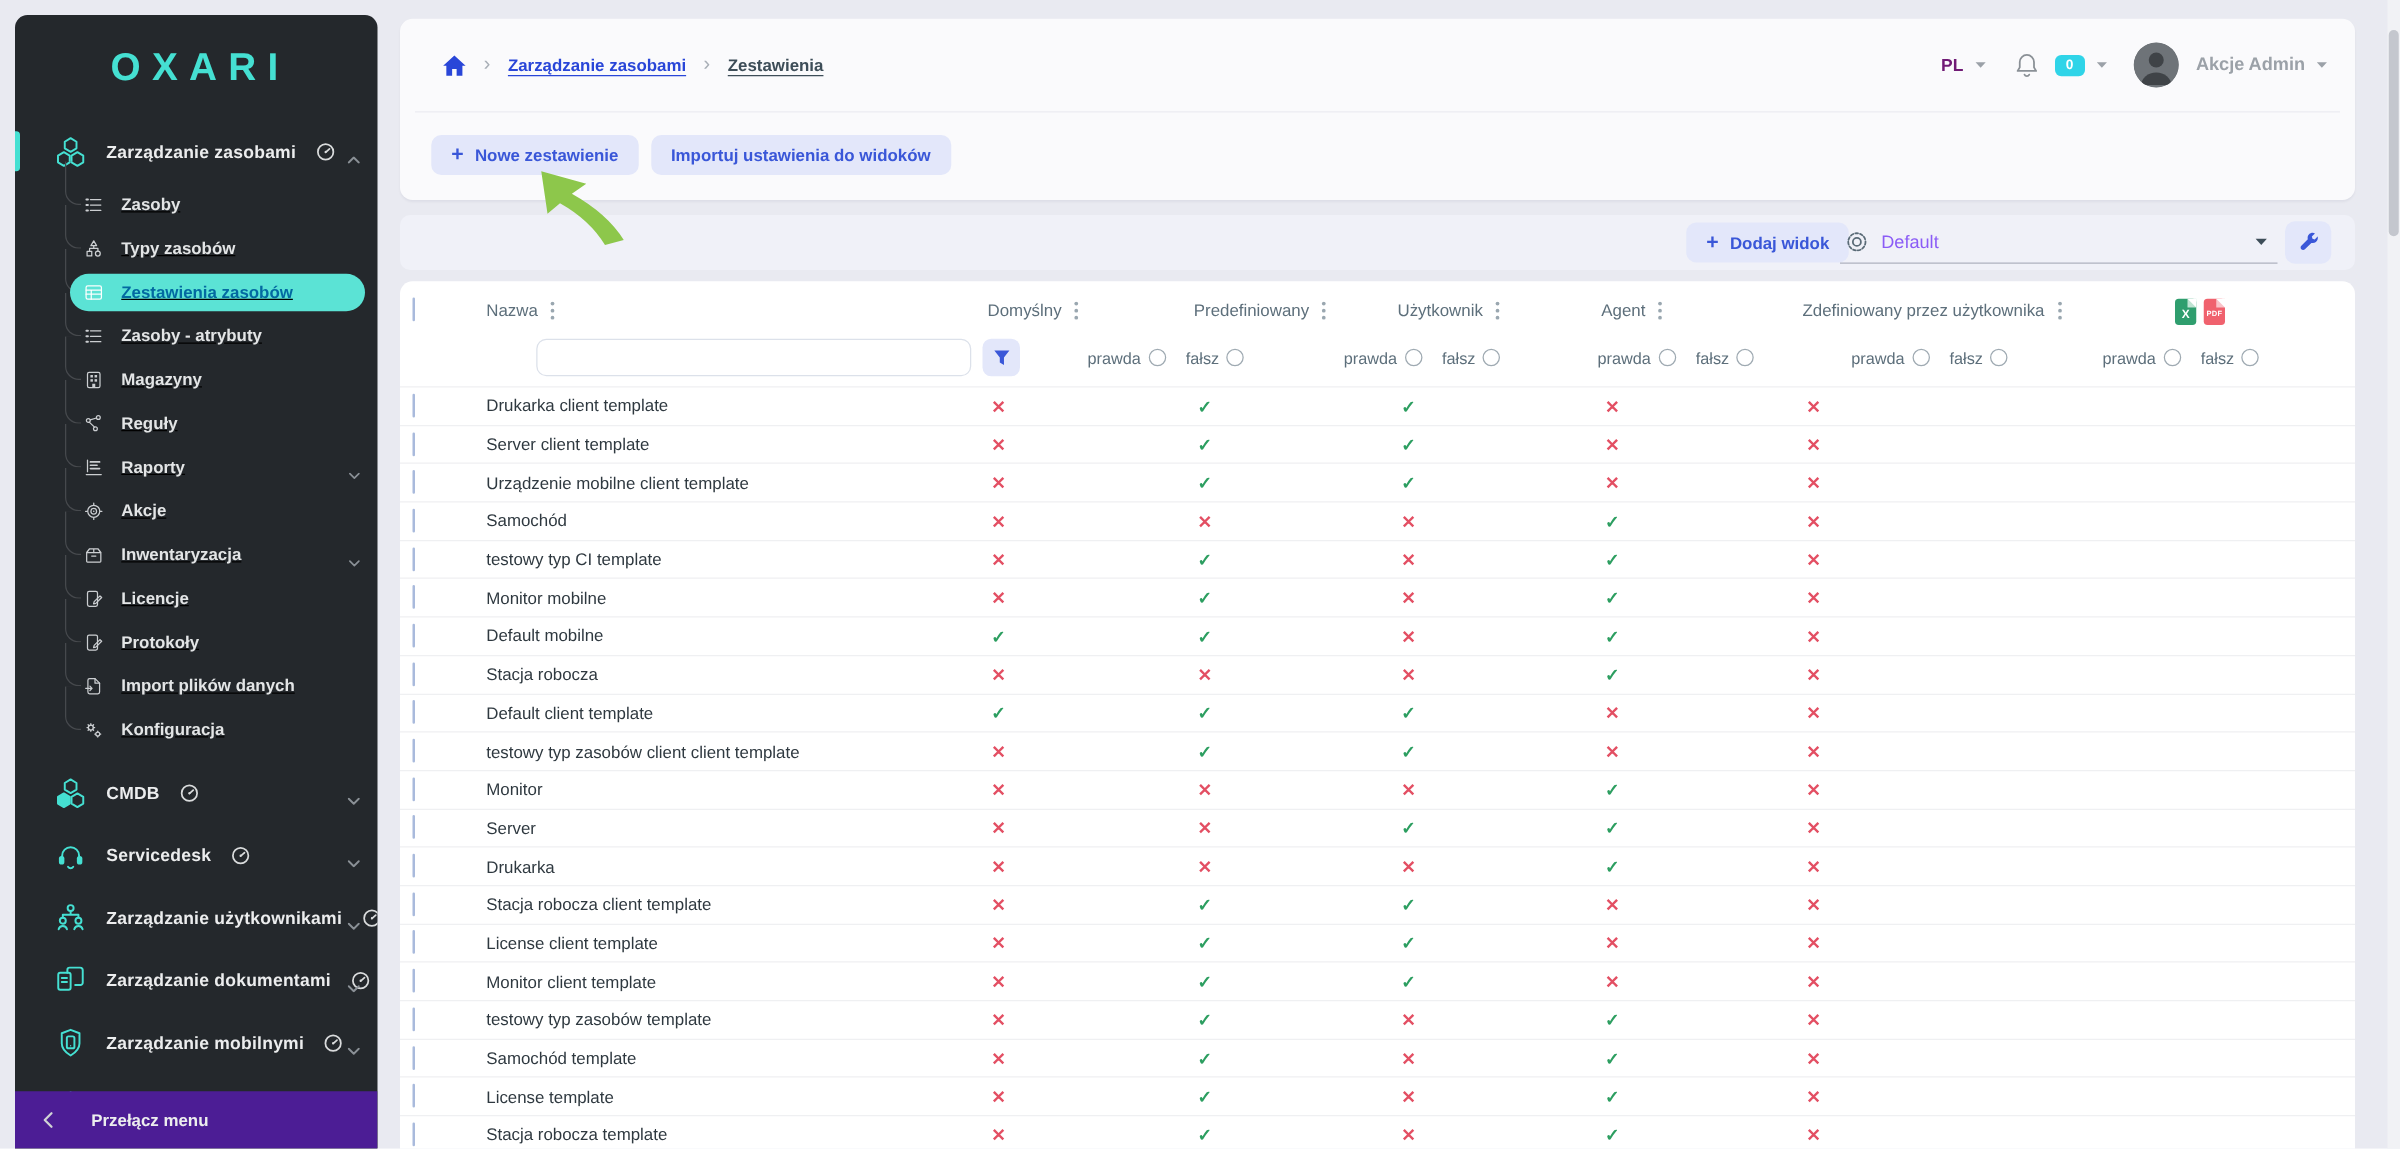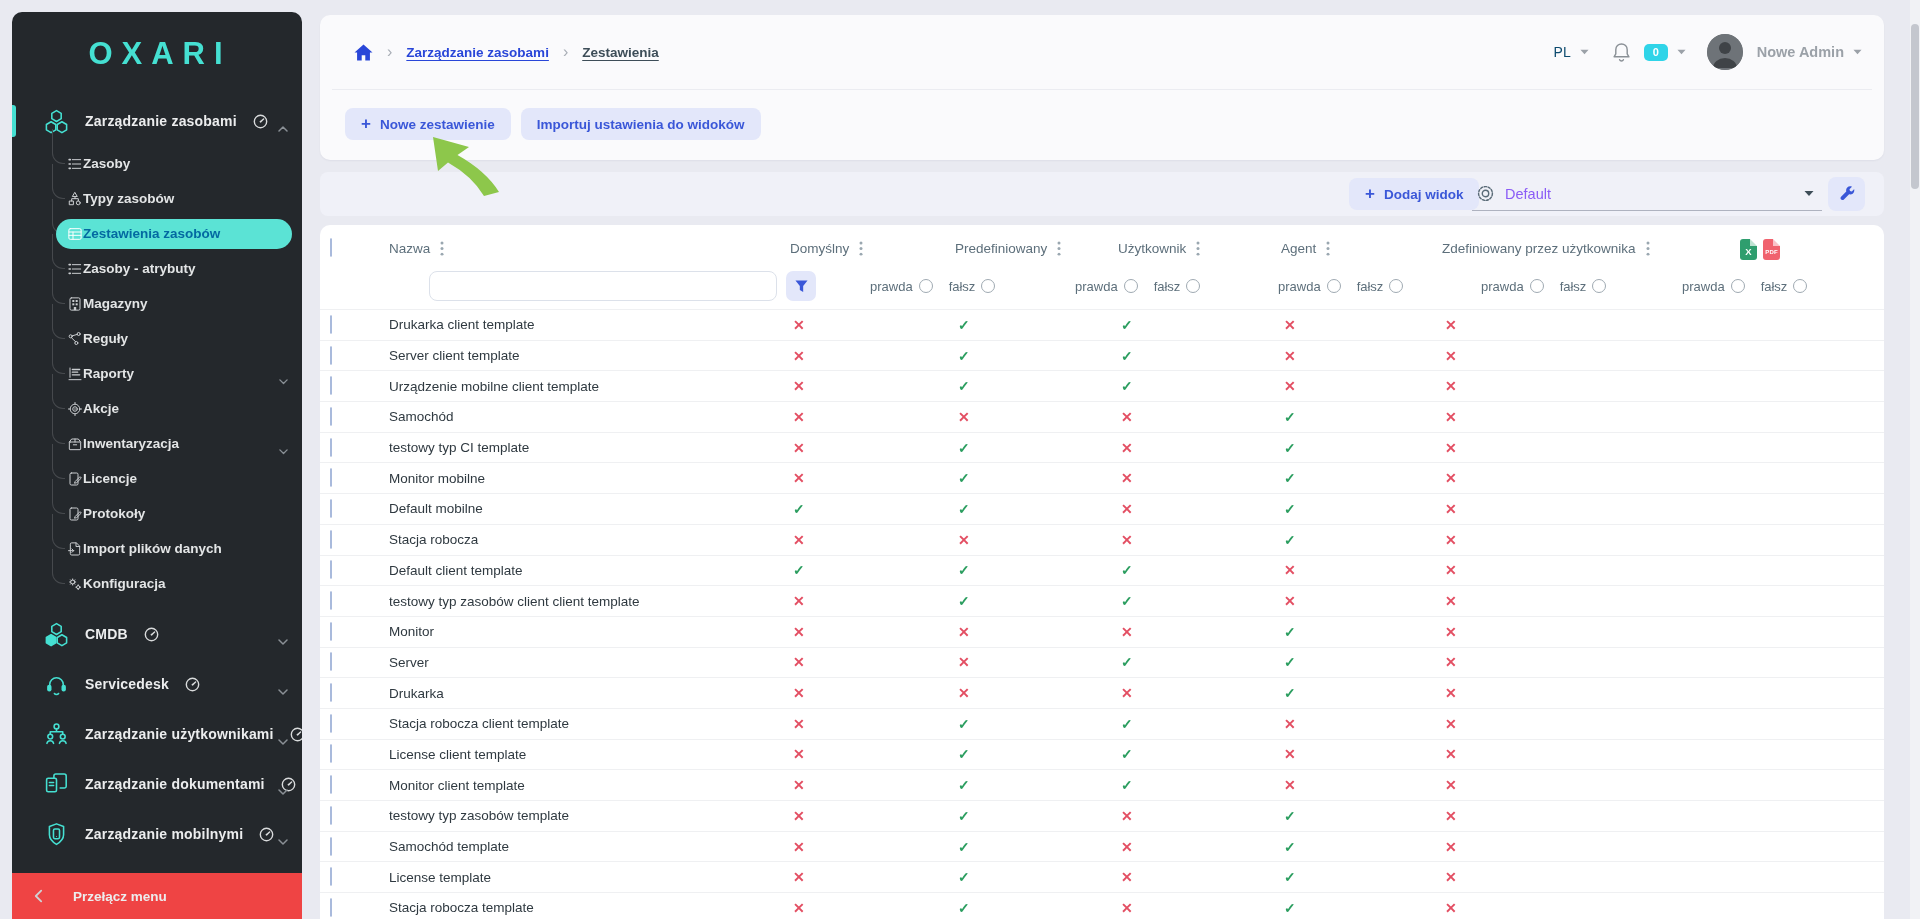--- a/index.html
+++ b/index.html
@@ -14,42 +14,42 @@
   .parent-item { position:relative; display:flex; align-items:center; height:50px; padding:0 30px 0 32px; gap:16px; cursor:pointer; }
   .parent-icon { width:25px; height:25px; color:#45E0D2; flex:none; }
   .parent-icon svg, .sub-icon svg, .ico svg { width:100%; height:100%; display:block; }
   .parent-label { color:#ECEDEE; font-size:14px; font-weight:700; letter-spacing:.2px; white-space:nowrap; }
   .gauge-badge { width:15px; height:15px; color:#D9DBDC; flex:none; }
   .chev { width:10px; height:7px; color:#8A9096; position:absolute; right:14px; }
   .active-bar { position:absolute; left:0; top:9px; height:32px; width:4px; background:#45E0D2; border-radius:0 3px 3px 0; }
   .submenu { position:relative; padding-bottom:8px; }
   .subitem { position:relative; height:35px; display:flex; align-items:center; padding-left:44px; padding-right:10px; cursor:pointer; }
   .subitem::before { content:""; position:absolute; left:40px; top:-17px; width:12px; height:34px; border-left:1.5px solid #46494D; border-bottom:1.5px solid #46494D; border-bottom-left-radius:11px; }
-  .sub-pill { position:relative; z-index:1; display:flex; align-items:center; height:30px; border-radius:16px; padding:0 14px 0 11px; flex:1; }
+  .sub-pill { position:relative; z-index:1; display:flex; align-items:center; gap:14px; height:30px; border-radius:16px; padding:0 14px 0 11px; flex:1;text-decoration:underline; }
   .sub-pill.active { background:#5BE3D5; }
   .sub-icon { width:16px; height:16px; color:#CBCED1; flex:none; }
   .sub-label { color:#E3E5E6; font-size:13.5px; font-weight:700; white-space:nowrap; }
   .sub-pill.active .sub-icon { color:#FBFFFE; }
   .sub-pill.active .sub-label { color:#0369a1; }
   .sub-chev { position:absolute; right:14px; width:9px; height:6px; color:#8A9096; }
-  .menu-toggle { position:absolute; bottom:0; left:0; right:0; height:46px; display:flex; align-items:center; gap:30px; padding-left:22px; background:#ef4444; cursor:pointer; }
+  .menu-toggle { position:absolute; bottom:0; left:0; right:0; height:46px; display:flex; align-items:center; gap:30px; padding-left:22px; background:#4c1d95; cursor:pointer; }
   .toggle-icon { width:9px; height:14px; color:#CFD2D4; }
   .toggle-label { color:#ECEDEE; font-size:13.5px; font-weight:700; }
 
   
   .top-card { position:absolute; left:320px; top:15px; width:1564px; height:145px; background:#FAFAFC; border-radius:10px; box-shadow:0 1px 2px rgba(25,25,60,.05); }
   .breadcrumb-row { position:absolute; left:34px; right:22px; top:0; height:74px; display:flex; align-items:center; }
   .breadcrumb { display:flex; align-items:center; gap:14px; }
   .home-icon { width:19px; height:17px; color:#2946D8; cursor:pointer; }
   .home-icon svg,.bell-icon svg,.eye-icon svg,.wrench-icon svg,.funnel-icon svg,.dots-icon svg,.caret svg,.toggle-icon svg,.gauge-badge svg { width:100%; height:100%; display:block; }
   .crumb-sep { color:#A8AEB6; font-size:16px; line-height:1; }
   .crumb-link { color:#2946D8; font-size:13.5px; font-weight:600; text-decoration:underline; text-underline-offset:3px; cursor:pointer; }
   .crumb-current { color:#3D4D58; font-size:13.5px; font-weight:600; text-decoration:underline; text-underline-offset:3px; cursor:pointer; }
   .topbar { margin-left:auto; display:flex; align-items:center; gap:9px; }
-  .lang { color:#0c4a6e; font-size:14px; font-weight:400; cursor:pointer; }
+  .lang { color:#701a75; font-size:14px; font-weight:700; cursor:pointer; }
   .caret { width:9px; height:6px; color:#9BA1A8; cursor:pointer; }
   .bell-icon { width:19px; height:21px; color:#8A9096; margin-left:14px; cursor:pointer; }
   .notif-badge { min-width:24px; height:17px; border-radius:5px; background:#2FD4E8; color:#fff; font-size:11px; font-weight:700; display:flex; align-items:center; justify-content:center; padding:0 7px; margin-left:4px; }
   .avatar { width:36px; height:36px; border-radius:50%; overflow:hidden; margin-left:12px; background:#6E7378; cursor:pointer; flex:none; }
   .avatar svg { width:100%; height:100%; display:block; }
   .user-name { color:#9BA1A8; font-size:14.5px; font-weight:600; margin-left:5px; white-space:nowrap; cursor:pointer; }
   .card-divider { position:absolute; left:12px; right:12px; top:74px; height:1px; background:#EBECF1; }
   .actions-row { position:absolute; left:25px; top:93px; display:flex; gap:10px; }
   .btn-lav { height:32px; background:#E3E7FA; border:none; border-radius:8px; color:#3A57D8; font-size:13.5px; font-weight:600; display:flex; align-items:center; gap:9px; padding:0 16px; font-family:inherit; cursor:pointer; white-space:nowrap; }
   .plus-glyph { font-size:17px; font-weight:600; line-height:1; margin-top:-1px; }
@@ -459,21 +459,21 @@
               <path d="M0.5,0.5 L5,5.5 L9.5,0.5 Z" fill="currentColor"></path>
             </svg>
           </span>
         <span class="avatar">
             <svg viewBox="0 0 36 36">
               <circle cx="18" cy="18" r="18" fill="#6E7378"></circle>
               <circle cx="18" cy="14" r="6" fill="#3F4347"></circle>
               <path d="M6,34 a12,10 0 0 1 24,0 z" fill="#3F4347"></path>
             </svg>
           </span>
-        <span class="user-name">Nowe Admin</span>
+        <span class="user-name">Akcje Admin</span>
         <span class="caret">
             <svg viewBox="0 0 10 6">
               <path d="M0.5,0.5 L5,5.5 L9.5,0.5 Z" fill="currentColor"></path>
             </svg>
           </span>
       </div>
     </div>
     <div class="card-divider"></div>
     <div class="actions-row">
       <button class="btn-lav">

